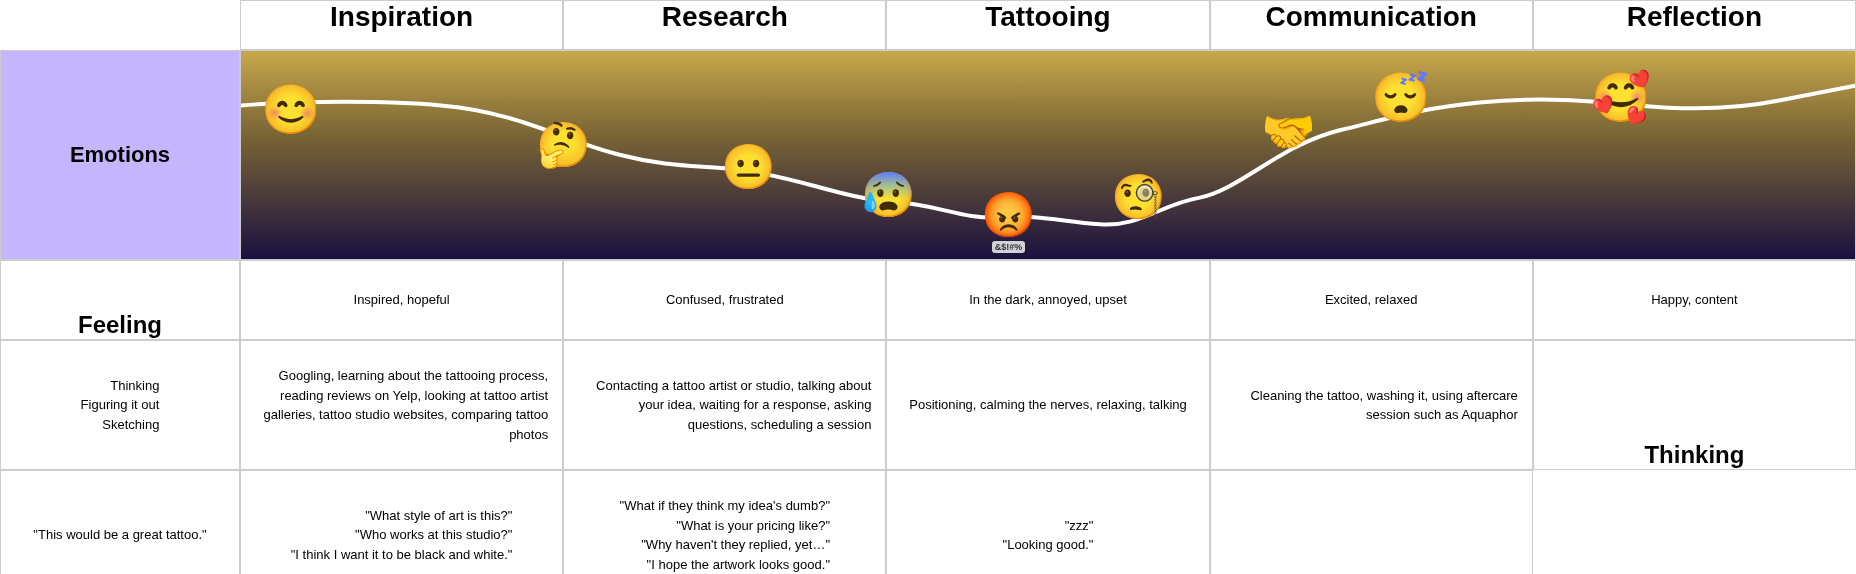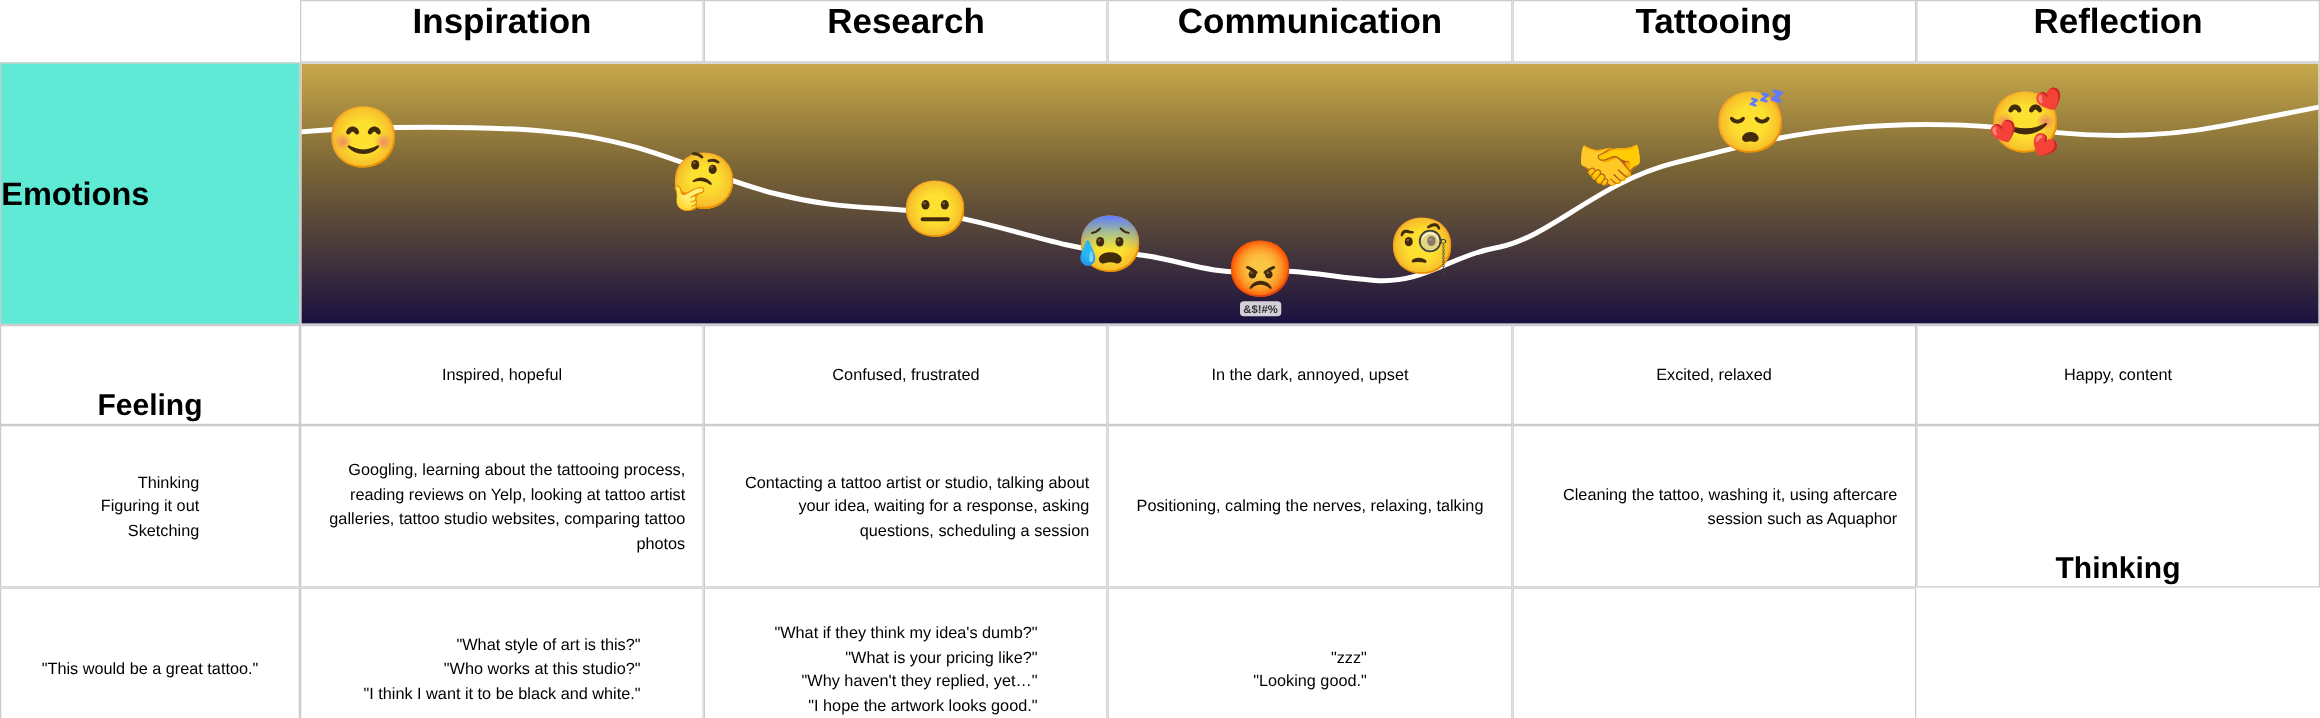--- a/index.html
+++ b/index.html
@@ -29,25 +29,25 @@
     }
     .header-empty {
       border: none;
       background: #fff;
     }
 
     
     .emotions-label {
       display: flex;
       align-items: center;
-      justify-content: flex-start;
-      font-size: 26px;
+      justify-content: center;
+      font-size: 22px;
       font-weight: 800;
       border: 1.5px solid #ccc;
-      background: #5eead4;
+      background: #c4b5fd;
       z-index: 2;
     }
     .emotions-chart {
       grid-column: 2 / 7;
       position: relative;
       overflow: hidden;
       border: 1.5px solid #ccc;
     }
     .emotions-bg {
       width: 100%;
@@ -85,24 +85,24 @@
 <div class="journey-map">
 
   <div class="header-cell header-empty"></div>
   <div class="header-cell">
     <span>Inspiration</span>
   </div>
   <div class="header-cell">
     <span>Research</span>
   </div>
   <div class="header-cell">
+    <span>Tattooing</span>
+  </div>
+  <div class="header-cell">
     <span>Communication</span>
-  </div>
-  <div class="header-cell">
-    <span>Tattooing</span>
   </div>
   <div class="header-cell">
     <span>Reflection</span>
   </div>
 
   <div class="emotions-label">
     <span>Emotions</span>
   </div>
   <div class="emotions-chart">
     <svg class="emotions-bg" viewBox="0 0 1616 210" preserveAspectRatio="none" xmlns="http://www.w3.org/2000/svg">

